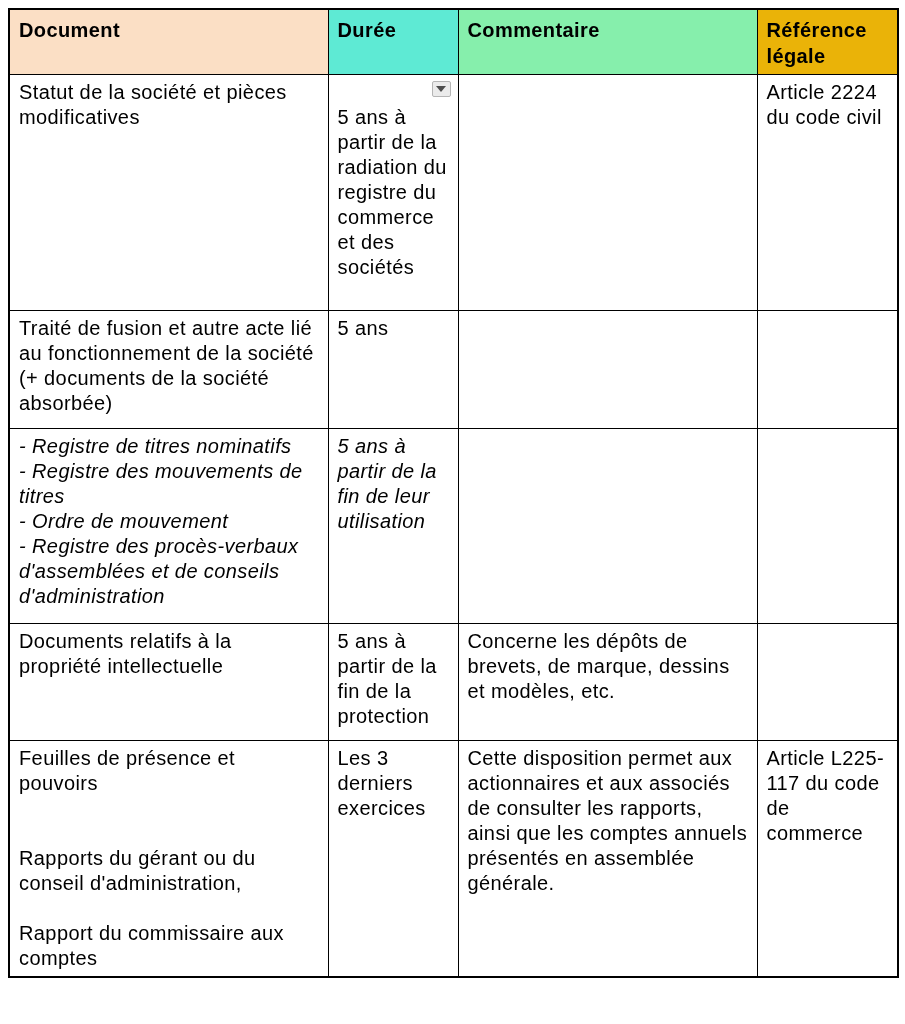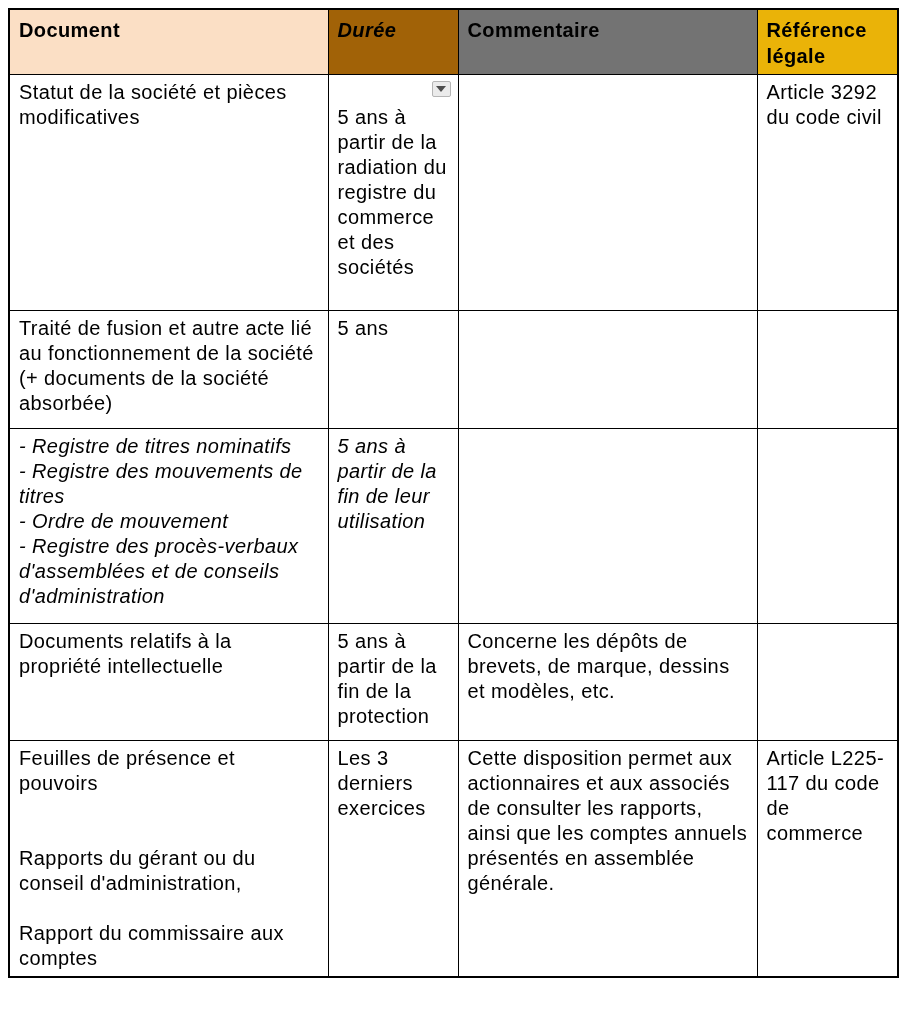--- a/index.html
+++ b/index.html
@@ -79,35 +79,35 @@
   <table class="doc-table">
     <colgroup>
       <col class="c1">
         <col class="c2">
         <col class="c3">
         <col class="c4">
     </colgroup>
     <tbody>
         <tr class="hrow">
       <th class="hdr" style="background: rgb(251, 223, 197);">Document</th>
-      <th class="hdr" style="background: #a16207; font-style: italic;">Durée</th>
-      <th class="hdr" style="background: #737373;">Commentaire</th>
+      <th class="hdr" style="background: #5eead4;">Durée</th>
+      <th class="hdr" style="background: #86efac;">Commentaire</th>
       <th class="hdr" style="background: #eab308;">Référence légale</th>
     </tr>
 
     <tr class="row0">
       <td>Statut de la société et pièces modificatives</td>
       <td class="duree-cell">
         <span>5 ans à partir de la radiation du registre du commerce et des sociétés</span>
         <button class="dd-btn" style="background: rgb(235, 235, 235); border: 1px solid rgb(181, 181, 181);">
           <span class="dd-tri" style="border-top-color: rgb(77, 77, 77);"></span>
         </button>
       </td>
       <td></td>
-      <td>Article 3292 du code civil</td>
+      <td>Article 2224 du code civil</td>
     </tr>
 
     <tr class="row1">
       <td>Traité de fusion et autre acte lié au fonctionnement de la société (+ documents de la société absorbée)</td>
       <td>5 ans</td>
       <td></td>
       <td></td>
     </tr>
 
     <tr class="row2">

